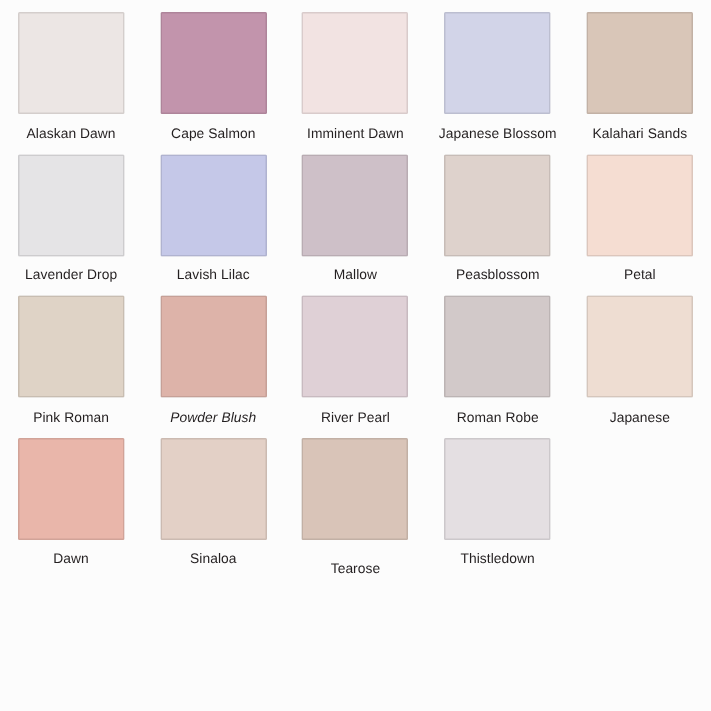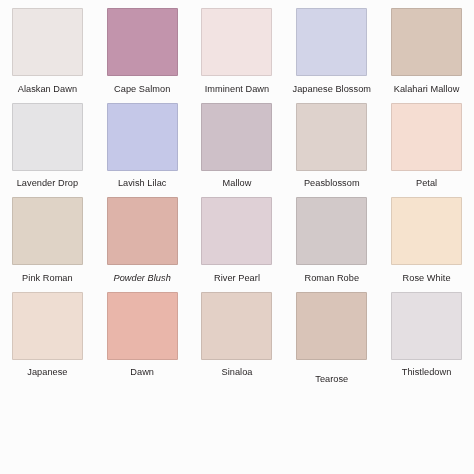--- a/index.html
+++ b/index.html
@@ -63,21 +63,21 @@
     <div class="swatch-cell">
       <div class="swatch-chip" style="background: rgb(242, 227, 226);"></div>
       <div class="swatch-label" style="color: rgb(35, 31, 32);">Imminent Dawn</div>
     </div>
     <div class="swatch-cell">
       <div class="swatch-chip" style="background: rgb(210, 212, 232);"></div>
       <div class="swatch-label" style="color: rgb(35, 31, 32);">Japanese Blossom</div>
     </div>
     <div class="swatch-cell">
       <div class="swatch-chip" style="background: rgb(217, 198, 184);"></div>
-      <div class="swatch-label" style="color: rgb(35, 31, 32);">Kalahari Mallow</div>
+      <div class="swatch-label" style="color: rgb(35, 31, 32);">Kalahari Sands</div>
     </div>
     <div class="swatch-cell">
       <div class="swatch-chip" style="background: rgb(229, 228, 230);"></div>
       <div class="swatch-label" style="color: rgb(35, 31, 32);">Lavender Drop</div>
     </div>
     <div class="swatch-cell">
       <div class="swatch-chip" style="background: rgb(197, 200, 232);"></div>
       <div class="swatch-label" style="color: rgb(35, 31, 32);">Lavish Lilac</div>
     </div>
     <div class="swatch-cell">
@@ -102,24 +102,20 @@
     </div>
     <div class="swatch-cell">
       <div class="swatch-chip" style="background: rgb(223, 208, 214);"></div>
       <div class="swatch-label" style="color: rgb(35, 31, 32);">River Pearl</div>
     </div>
     <div class="swatch-cell">
       <div class="swatch-chip" style="background: rgb(210, 201, 201);"></div>
       <div class="swatch-label" style="color: rgb(35, 31, 32);">Roman Robe</div>
     </div>
     <div class="swatch-cell">
-      <div class="swatch-chip" style="background: rgb(246, 227, 206);"></div>
-      <div class="swatch-label" style="color: rgb(35, 31, 32);">Rose White</div>
-    </div>
-    <div class="swatch-cell">
       <div class="swatch-chip" style="background: rgb(238, 221, 210);"></div>
       <div class="swatch-label" style="color: rgb(35, 31, 32);">Japanese</div>
     </div>
     <div class="swatch-cell">
       <div class="swatch-chip" style="background: rgb(233, 182, 170);"></div>
       <div class="swatch-label" style="color: rgb(35, 31, 32);">Dawn</div>
     </div>
     <div class="swatch-cell">
       <div class="swatch-chip" style="background: rgb(227, 208, 198);"></div>
       <div class="swatch-label" style="color: rgb(35, 31, 32);">Sinaloa</div>

